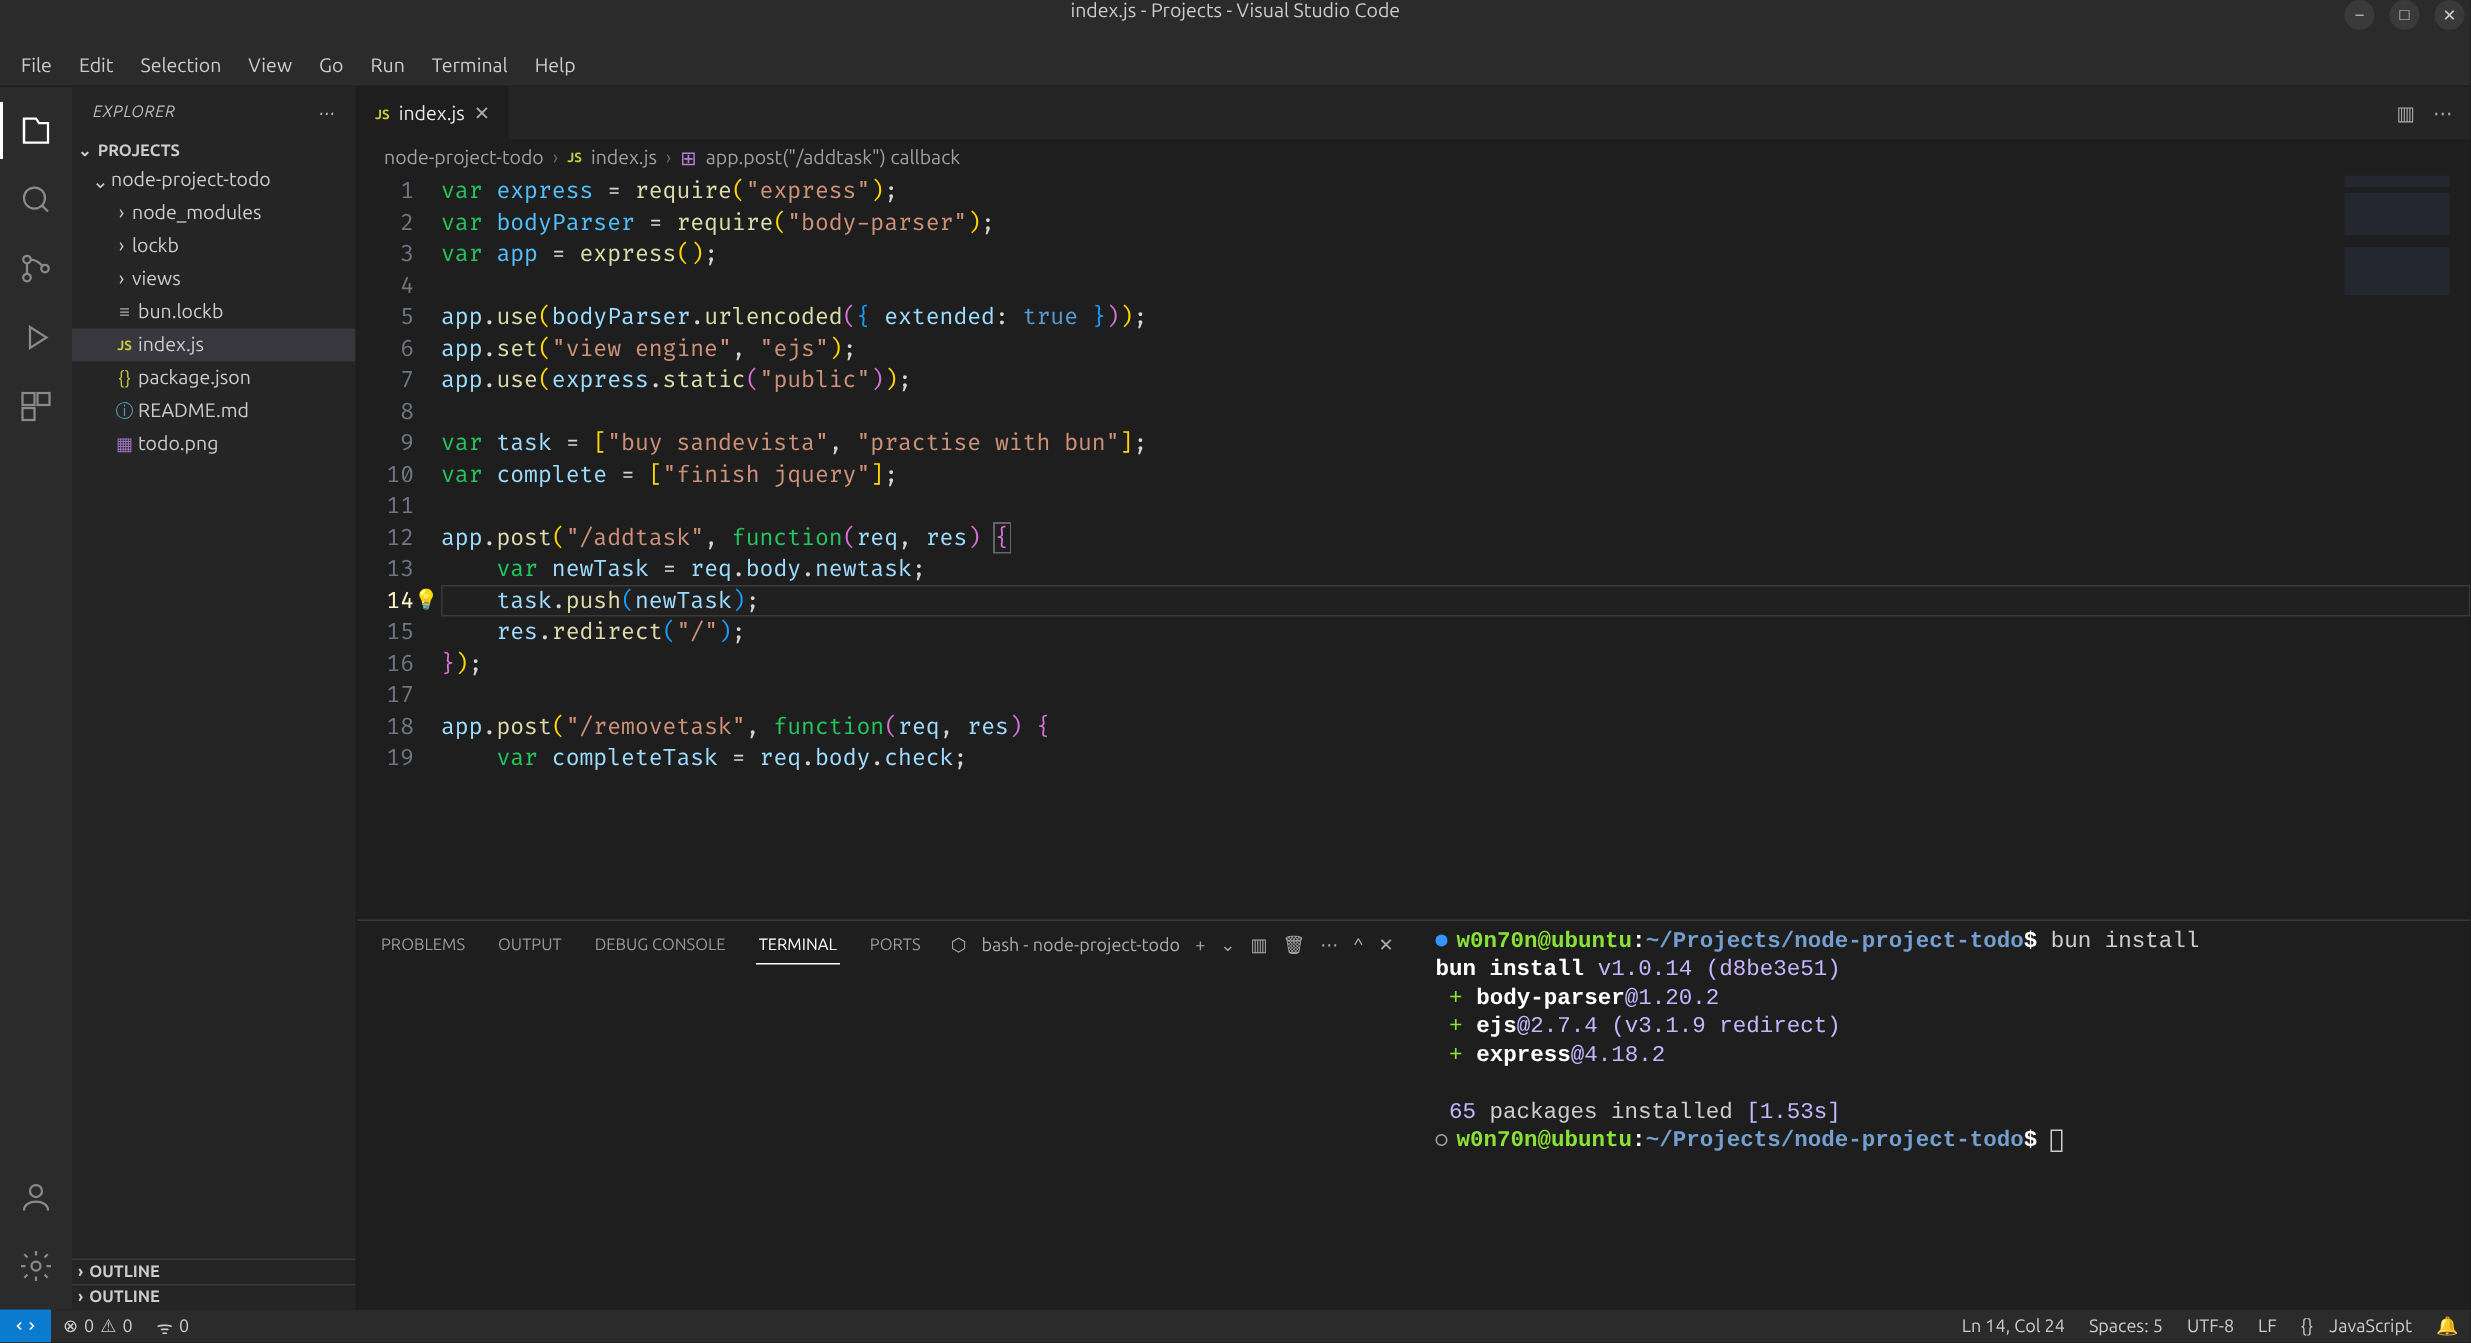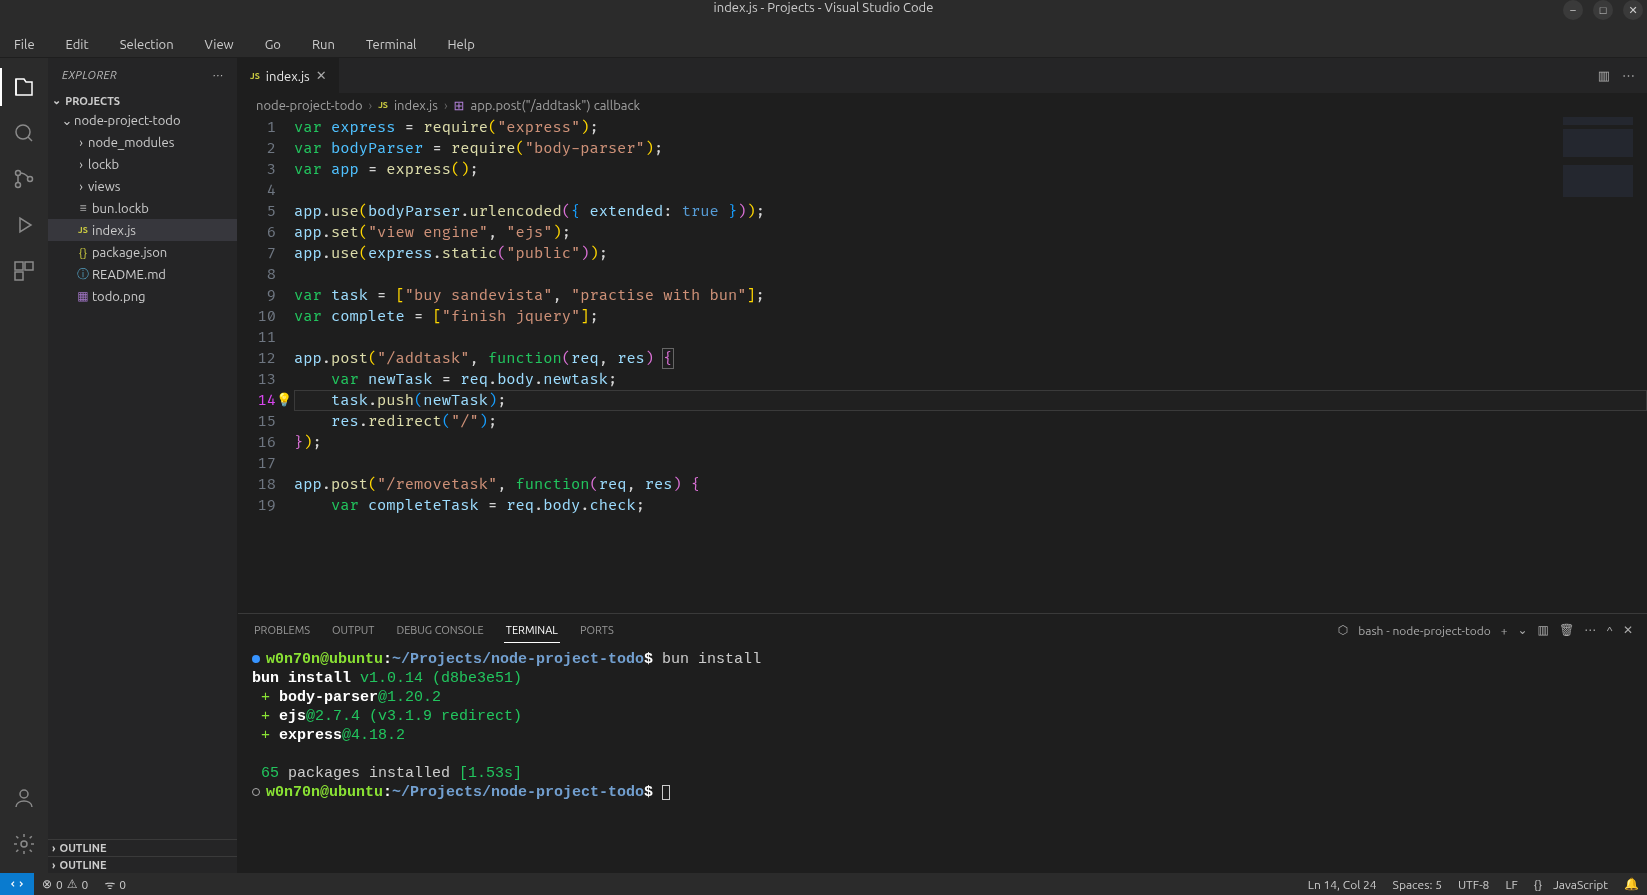--- a/index.html
+++ b/index.html
@@ -35,21 +35,21 @@
   display: flex; align-items: center; justify-content: center;
   color: #ccc; font-size: 11px;
   cursor: pointer;
 }
 .menubar {
   height: 28px;
   background: #2b2b2b;
   display: flex;
   align-items: center;
   padding: 0 6px;
-  gap: 15px;
+  gap: 2px;
   border-bottom: 1px solid #1e1e1e;
 }
 .menubar-item { padding: 3px 8px; cursor: pointer; border-radius: 3px; }
 .workbench {
   display: flex;
   height: calc(100% - 30px - 28px - 22px);
 }
 .activitybar {
   width: 48px;
   background: #2b2b2b;
@@ -129,21 +129,21 @@
   padding: 0 18px; font-size: 13px; color: #a0a0a0;
 }
 .breadcrumbs .chev { color: #666; }
 .editor-body { flex: 1; display: flex; position: relative; overflow: hidden;}
 .gutter {
   width: 56px; text-align: right; color: #6e7681;
   font-family: "Fira Code", Consolas, monospace; font-size: 15px;
   padding-right: 18px; line-height: 21px; padding-top: 0;
 }
 .gutter .ln { height: 21px; }
-.gutter .ln.cur { color: #d946ef; }
+.gutter .ln.cur { color: #fef9c3; }
 .code {
   font-family: "Fira Code", Consolas, monospace; font-size: 15px;
   line-height: 21px; white-space: pre; color: #d4d4d4;
   position: relative; flex:1;
 }
 .code-line { height: 21px; }
 .code-line.cur { background: #2a2a2a22; box-shadow: inset 0 0 0 1px #3a3a3a; }
 .bulb { position:absolute; left:-18px; color:#ffcc00; font-size:13px;}
 .kw { color: #22c55e; } 
 .fn { color: #dcdcaa; }
@@ -156,40 +156,40 @@
 .brace2 { color: #da70d6; }
 .brace3 { color: #179fff; }
 .minimap {
   position: absolute; right: 14px; top: 0;
   width: 70px; height: 100px;
   background: linear-gradient(#2a3040 0 8%, transparent 8% 12%, #2a3040 12% 40%, transparent 40% 48%, #2a3040 48% 80%, transparent 80%);
   opacity:.5;
 }
 .panel {
   height: 260px; border-top: 1px solid #3a3a3a;
-  display: flex; flex-direction: column;
+  display: flex; flex-direction: row;
   background: #1e1e1e;
 }
 .panel-tabs {
   height: 32px; display: flex; align-items: center;
   gap: 18px; padding: 0 14px;
   font-size: 11px; color: #999;
 }
 .panel-tab { cursor: pointer; padding: 6px 2px; }
 .panel-tab.active { color: #fff; border-bottom: 1px solid #fff; }
 .panel-tabs-right { margin-left:auto; display:flex; align-items:center; gap:10px; color:#aaa; font-size:12px;}
 .terminal {
   flex: 1; padding: 4px 14px;
   font-family: Liberation Mono, monospace; font-size: 15px; line-height: 19px;
   white-space: pre;
 }
 .tuser { color:#8ae234; font-weight:bold;}
 .tpath { color:#729fcf; font-weight:bold;}
 .twhite { color:#fff; font-weight:bold;}
-.tgray { color:#22c55e;}
+.tgray { color:#c4b5fd;}
 .tgreen { color:#8ae234;}
 .statusbar {
   height: 22px; background: #2b2b2b;
   display: flex; align-items: center;
   font-size: 12px; color: #ccc;
 }
 .status-remote { width:34px; background:#0a7bcf; height:100%; display:flex; align-items:center; justify-content:center; color:#fff;}
 .status-item { padding: 0 8px; display:flex; align-items:center; gap:4px; cursor:pointer;}
 .status-right { margin-left:auto; display:flex;}
 svg { display:block; }

